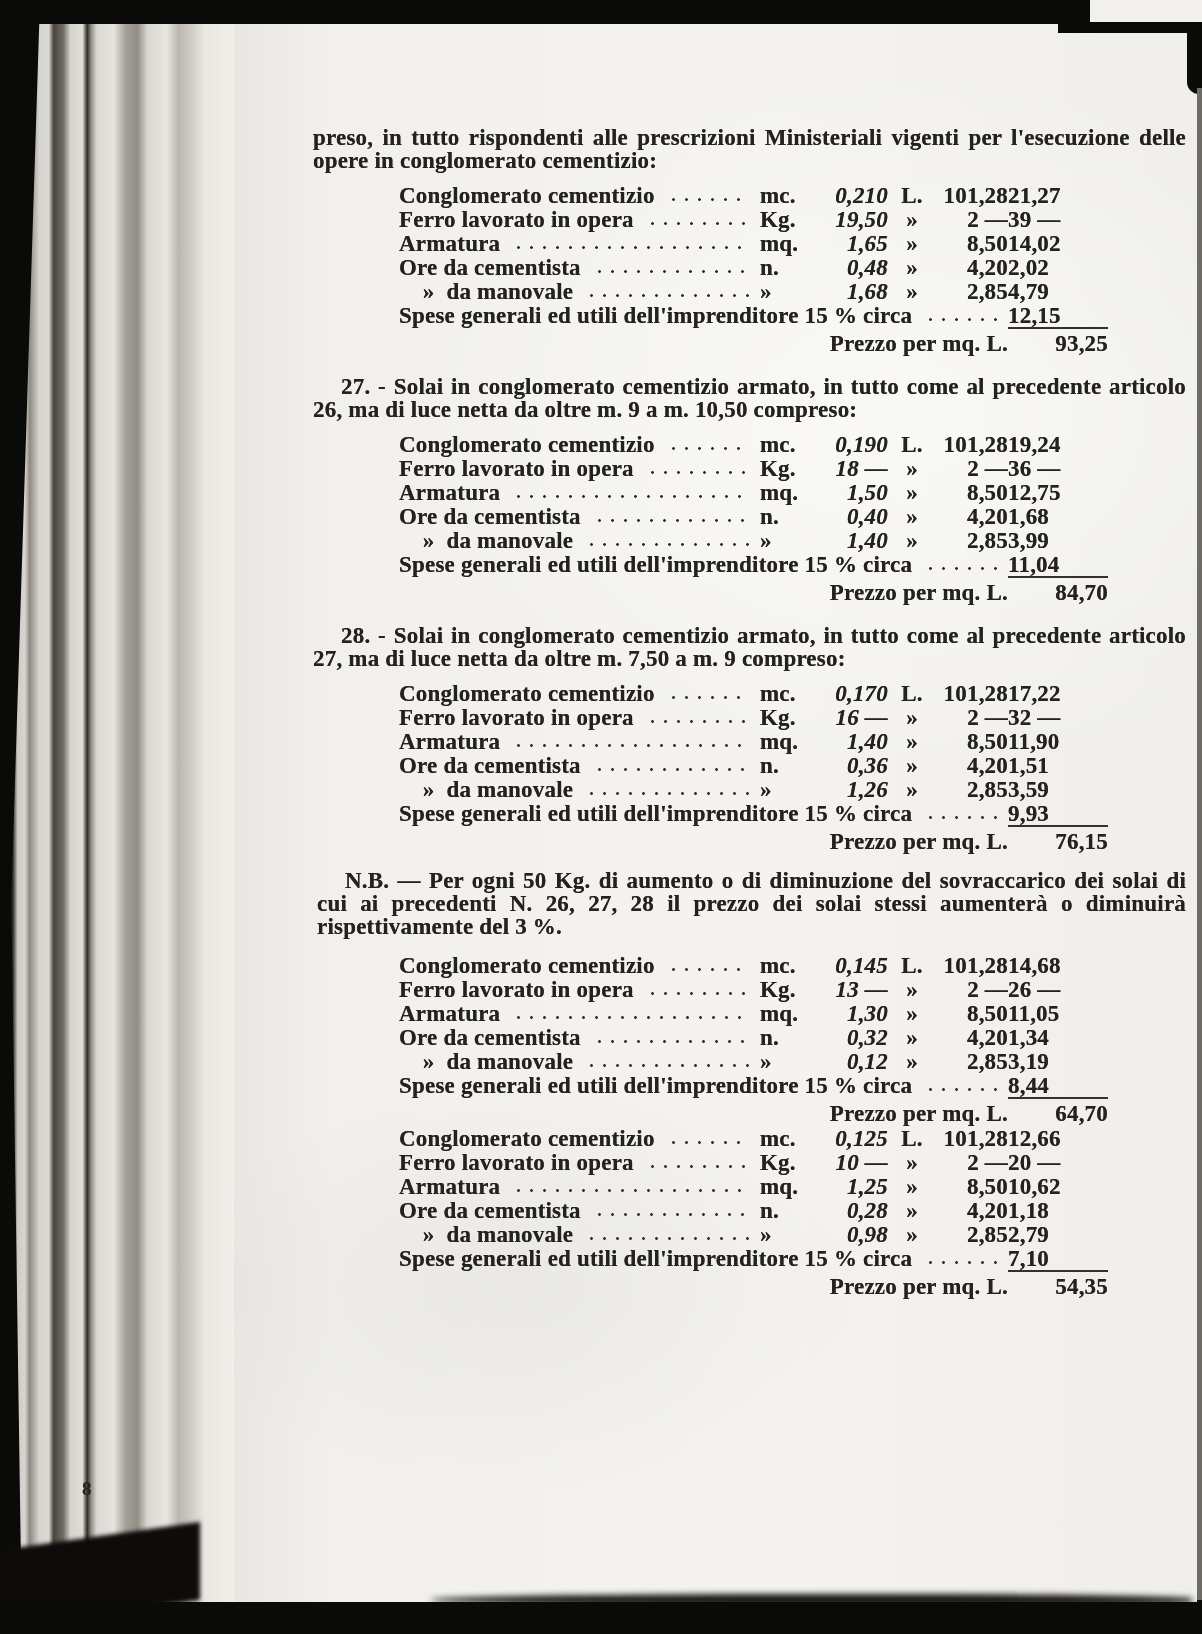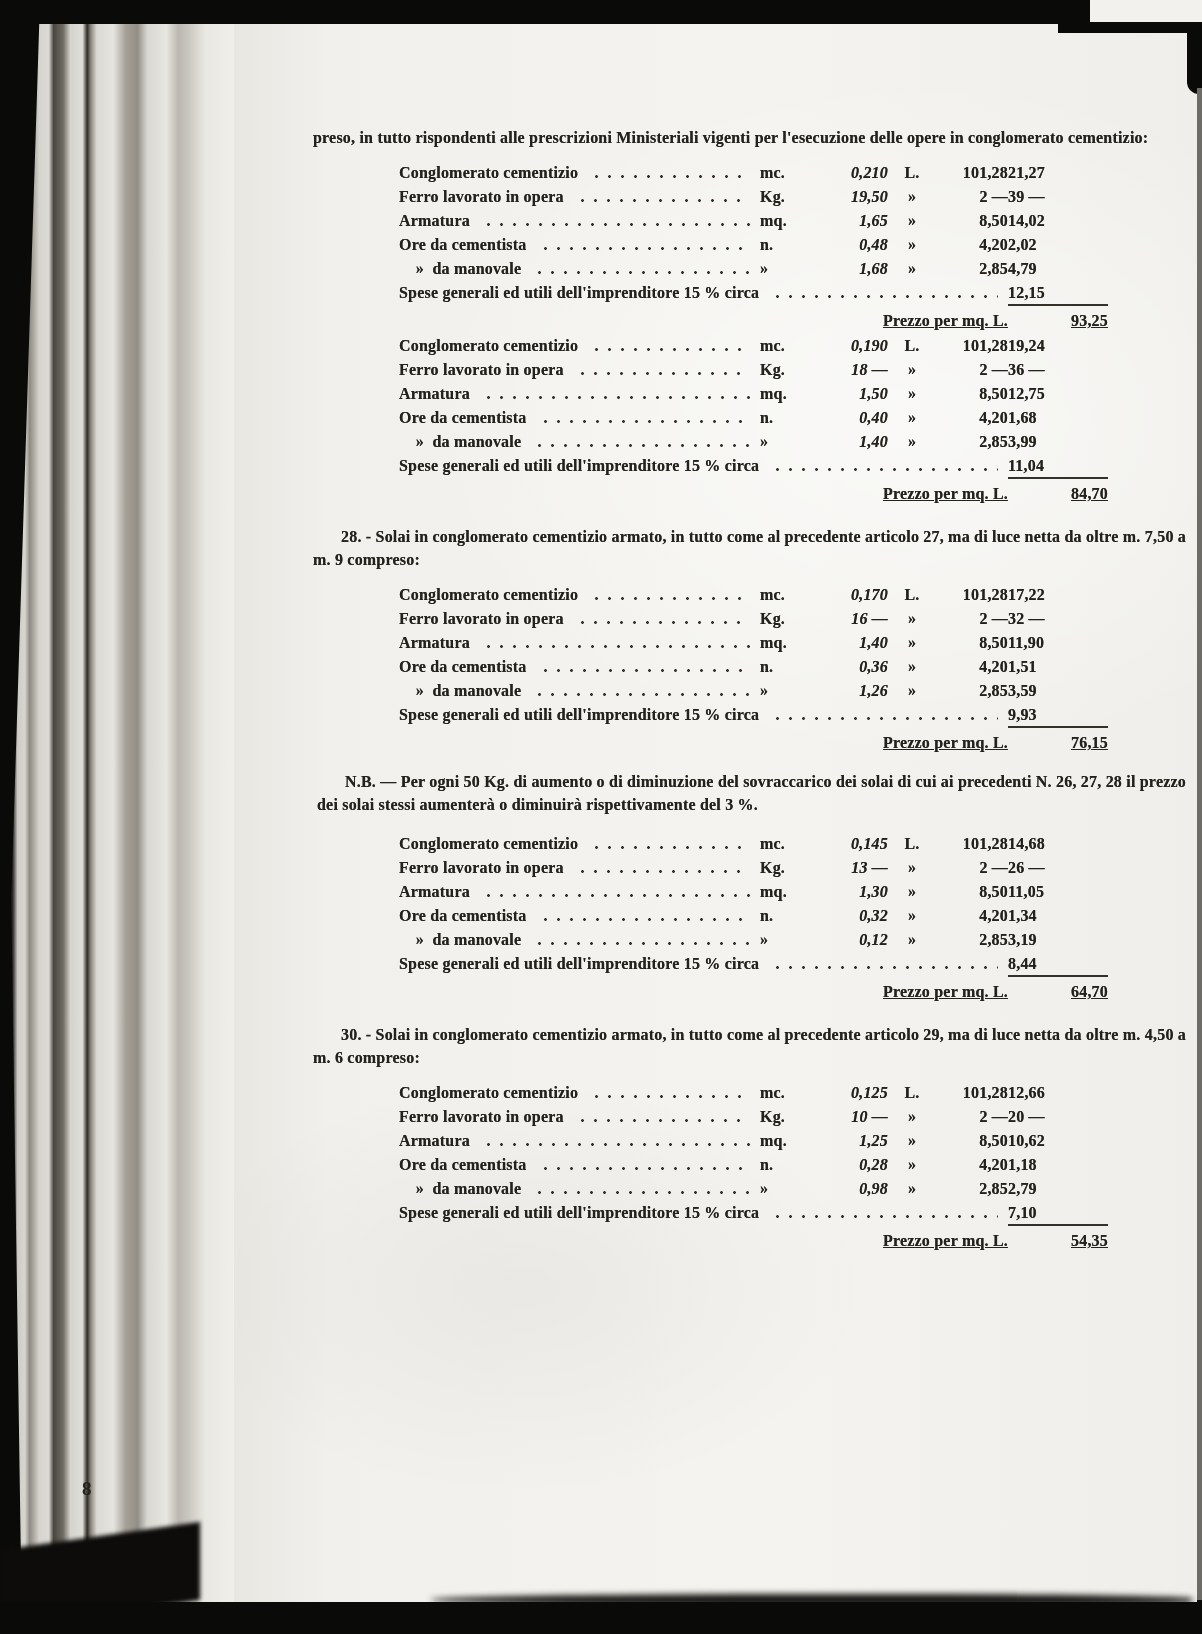--- a/index.html
+++ b/index.html
@@ -50,21 +50,21 @@
   .corner-tr{position:absolute;right:0;top:30px;width:15px;height:64px;background:#0a0a08;border-bottom-left-radius:12px;z-index:6;}
   .right-sliver{position:absolute;right:0;top:88px;bottom:34px;width:5px;background:#6e6c66;z-index:6;}
   .bottom-bar{position:absolute;left:0;bottom:0;width:100%;height:32px;background:#0a0a08;z-index:6;}
   .bottom-ridge{position:absolute;left:430px;right:10px;bottom:28px;height:12px;background:#141311;border-radius:50% 40% 30% 50%;filter:blur(3px);z-index:6;}
   .bottom-left-blob{position:absolute;left:0;bottom:20px;width:200px;height:78px;background:#0d0c0a;transform:skewY(-8deg);filter:blur(2px);z-index:6;}
 
   
   .content{
     position:absolute;left:313px;top:24px;width:873px;
     padding-top:102px;
-    font-size:16px;line-height:23px;font-weight:bold;
+    font-size:23px;line-height:23px;font-weight:bold;
     letter-spacing:0.2px;
     text-shadow:0 0 0.6px rgba(40,37,30,0.75);
     z-index:5;
   }
   .para{margin:0;text-align:justify;}
   .intro{margin-bottom:12px;}
   .heading{text-indent:28px;margin:18px 0 12px 0;}
   .nb{text-indent:28px;margin:14px 0 16px 4px;}
 
   .ctable{margin-left:86px;width:709px;}
@@ -74,21 +74,21 @@
     flex:1;align-self:center;height:3px;margin:6px 10px 0 12px;
     background-image:radial-gradient(circle,rgba(40,37,31,0.95) 1.3px,rgba(0,0,0,0) 1.5px);
     background-size:13px 3px;background-repeat:repeat-x;background-position:left center;
   }
   .unit{width:46px;text-align:left;}
   .qty{width:82px;text-align:right;font-style:italic;}
   .sep{width:48px;text-align:center;}
   .rate{width:72px;text-align:right;}
   .tot{width:100px;text-align:left;}
   .spese .tot{border-bottom:2px solid #34312b;}
-  .prezzo{margin-left:86px;width:709px;display:flex;justify-content:flex-end;align-items:baseline;margin-top:4px;height:25px;text-decoration:underline;}
+  .prezzo{margin-left:86px;width:709px;display:flex;justify-content:flex-end;align-items:baseline;margin-top:4px;height:25px;}
   .plabel{}
   .pvalue{width:100px;text-align:right;}
   .page-number{position:absolute;left:82px;top:1478px;font-size:19px;font-weight:bold;z-index:5;
     font-family:"Liberation Serif","DejaVu Serif",serif;color:#24221c;}
 </style>
 </head>
 <body>
 
 <div class="edge-stripes"></div>
 <div class="left-black"></div>
@@ -163,20 +163,21 @@
       <span class="leader"></span>
       <span class="tot">12,15</span>
     </div>
     <div class="prezzo">
       <span class="plabel">Prezzo per mq. L.</span>
       <span class="pvalue">93,25</span>
     </div>
   </div>
 
   <div class="section">
+    <p class="para heading">27. - Solai in conglomerato cementizio armato, in tutto come al precedente articolo 26, ma di luce netta da oltre m. 9 a m. 10,50 compreso:</p>
     <div class="ctable">
   <div class="trow">
     <span class="lbl">Conglomerato cementizio</span>
     <span class="leader"></span>
     <span class="unit">mc.</span>
     <span class="qty">0,190</span>
     <span class="sep">L.</span>
     <span class="rate">101,28</span>
     <span class="tot">19,24</span>
   </div>
@@ -355,21 +356,20 @@
       <span class="leader"></span>
       <span class="tot">8,44</span>
     </div>
     <div class="prezzo">
       <span class="plabel">Prezzo per mq. L.</span>
       <span class="pvalue">64,70</span>
     </div>
   </div>
 
   <div class="section">
-    <p class="para heading">30. - Solai in conglomerato cementizio armato, in tutto come al precedente articolo 29, ma di luce netta da oltre m. 4,50 a m. 6 compreso:</p>
     <div class="ctable">
   <div class="trow">
     <span class="lbl">Conglomerato cementizio</span>
     <span class="leader"></span>
     <span class="unit">mc.</span>
     <span class="qty">0,125</span>
     <span class="sep">L.</span>
     <span class="rate">101,28</span>
     <span class="tot">12,66</span>
   </div>

